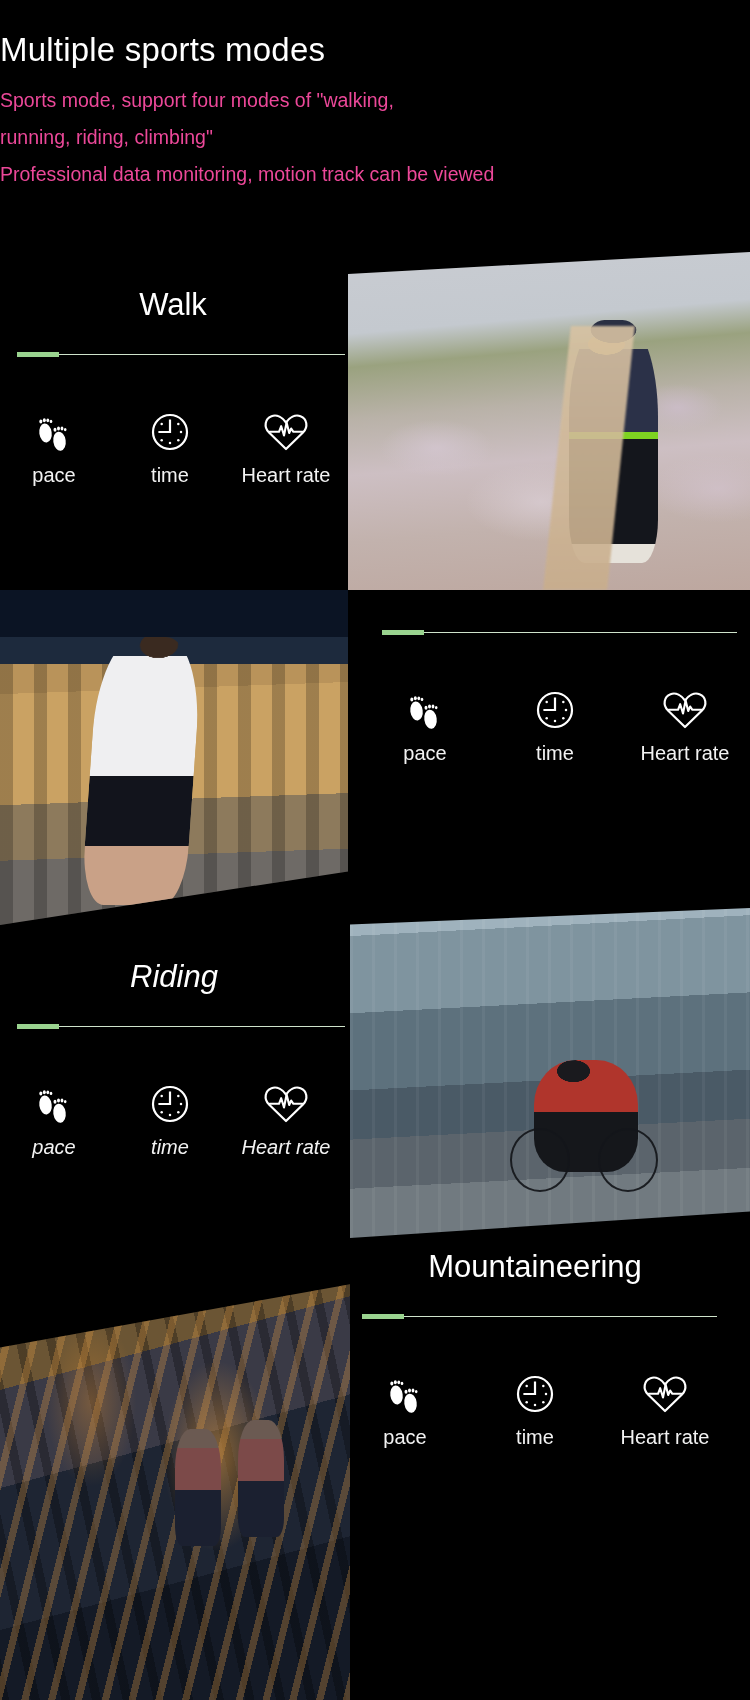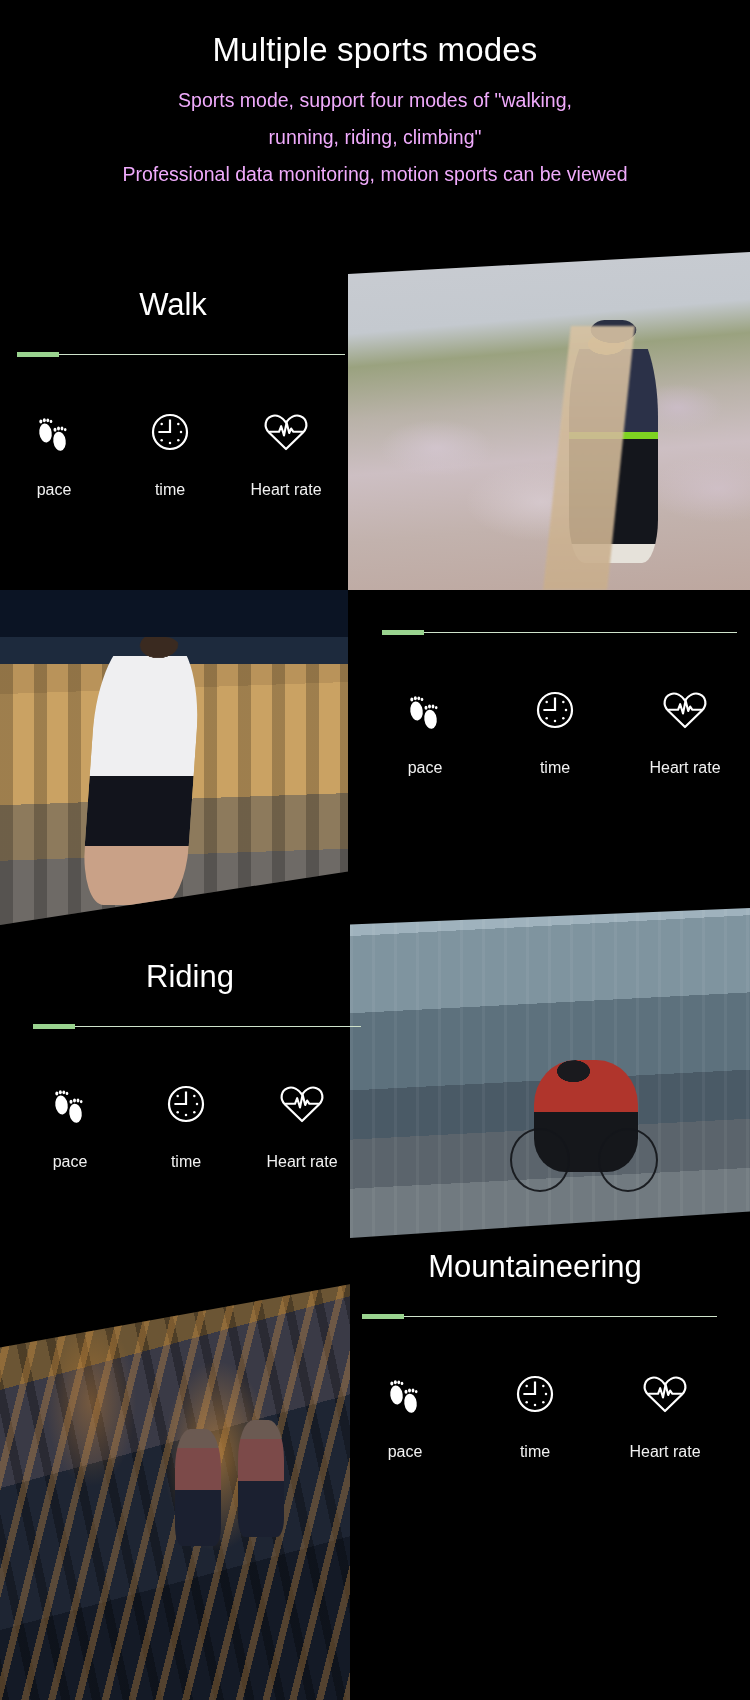--- a/index.html
+++ b/index.html
@@ -6,27 +6,27 @@
   html,body { background:#000; }
   body {
     width:750px; height:1700px;
     font-family:"Liberation Sans", sans-serif;
     color:#fff; overflow:hidden; position:relative;
   }
 
   .page { position:relative; width:750px; height:1700px; background:#000; }
 
   
-  .header { position:absolute; left:0; top:0; width:750px; text-align:center; }
+  .header { position:absolute; left:0; top:0; width:750px; text-align:left; }
   .header h1 {
     font-size:33px; font-weight:400; letter-spacing:.2px;
     color:#ffffff; margin-top:32px; line-height:1.1;
   }
   .header .sub {
-    font-size:19.5px; font-weight:400; color:#f0abfc;
+    font-size:19.5px; font-weight:400; color:#ec4899;
     line-height:37px; margin-top:14px;
   }
   .header .sub div { white-space:nowrap; }
 
   
   .photo { position:absolute; overflow:hidden; }
   .photo .inner { position:absolute; inset:0; }
 
   
   #photo-walk  { left:348px; top:252px; width:402px; height:338px;
@@ -135,55 +135,55 @@
   }
   .divider .seg {
     position:absolute; left:0; top:0; width:42px; height:5px;
     background:#9ad38f;
   }
 
   .metrics { display:flex; margin-top:48px; }
   .metric { flex:1; display:flex; flex-direction:column; align-items:center; }
   .metric .ico { height:48px; display:flex; align-items:flex-end; justify-content:center; }
   .metric .lbl {
-    margin-top:28px; font-size:16px; color:#f2f2f2;
+    margin-top:11px; font-size:20px; color:#f2f2f2;
     font-weight:400; white-space:nowrap;
   }
 
   
   #block-walk { left:0;    top:288px;  width:348px; }
   #block-walk .title { margin-left:-2px; }
   #block-walk .divider { margin-left:17px; width:328px; }
   #block-walk .metrics { width:348px; margin-left:-4px; }
 
   #block-run  { left:360px; top:600px;  width:390px; }
   #block-run .divider { margin-left:22px; width:355px; }
   #block-run .metrics { width:390px; }
 
-  #block-ride { left:16px;    top:960px;  width:348px; }
+  #block-ride { left:0;    top:960px;  width:348px;font-style:italic; }
   #block-ride .divider { margin-left:17px; width:328px; }
   #block-ride .metrics { width:348px; margin-left:-4px; }
 
   #block-mtn  { left:340px; top:1250px; width:390px; }
   #block-mtn .divider { margin-left:22px; width:355px; }
   #block-mtn .metrics { width:390px; }
 
   svg { display:block; }
 </style>
 </head>
 <body>
 
 <div class="page">
 
   <div class="header">
     <h1>Multiple sports modes</h1>
     <div class="sub">
       <div>Sports mode, support four modes of "walking,</div>
       <div>running, riding, climbing"</div>
-      <div>Professional data monitoring, motion sports can be viewed</div>
+      <div>Professional data monitoring, motion track can be viewed</div>
     </div>
   </div>
 
   <div class="photo" id="photo-walk">
     <div class="inner sc-walk">
         <div class="figure"></div>
       </div>
   </div>
 
   <div class="photo" id="photo-run">

